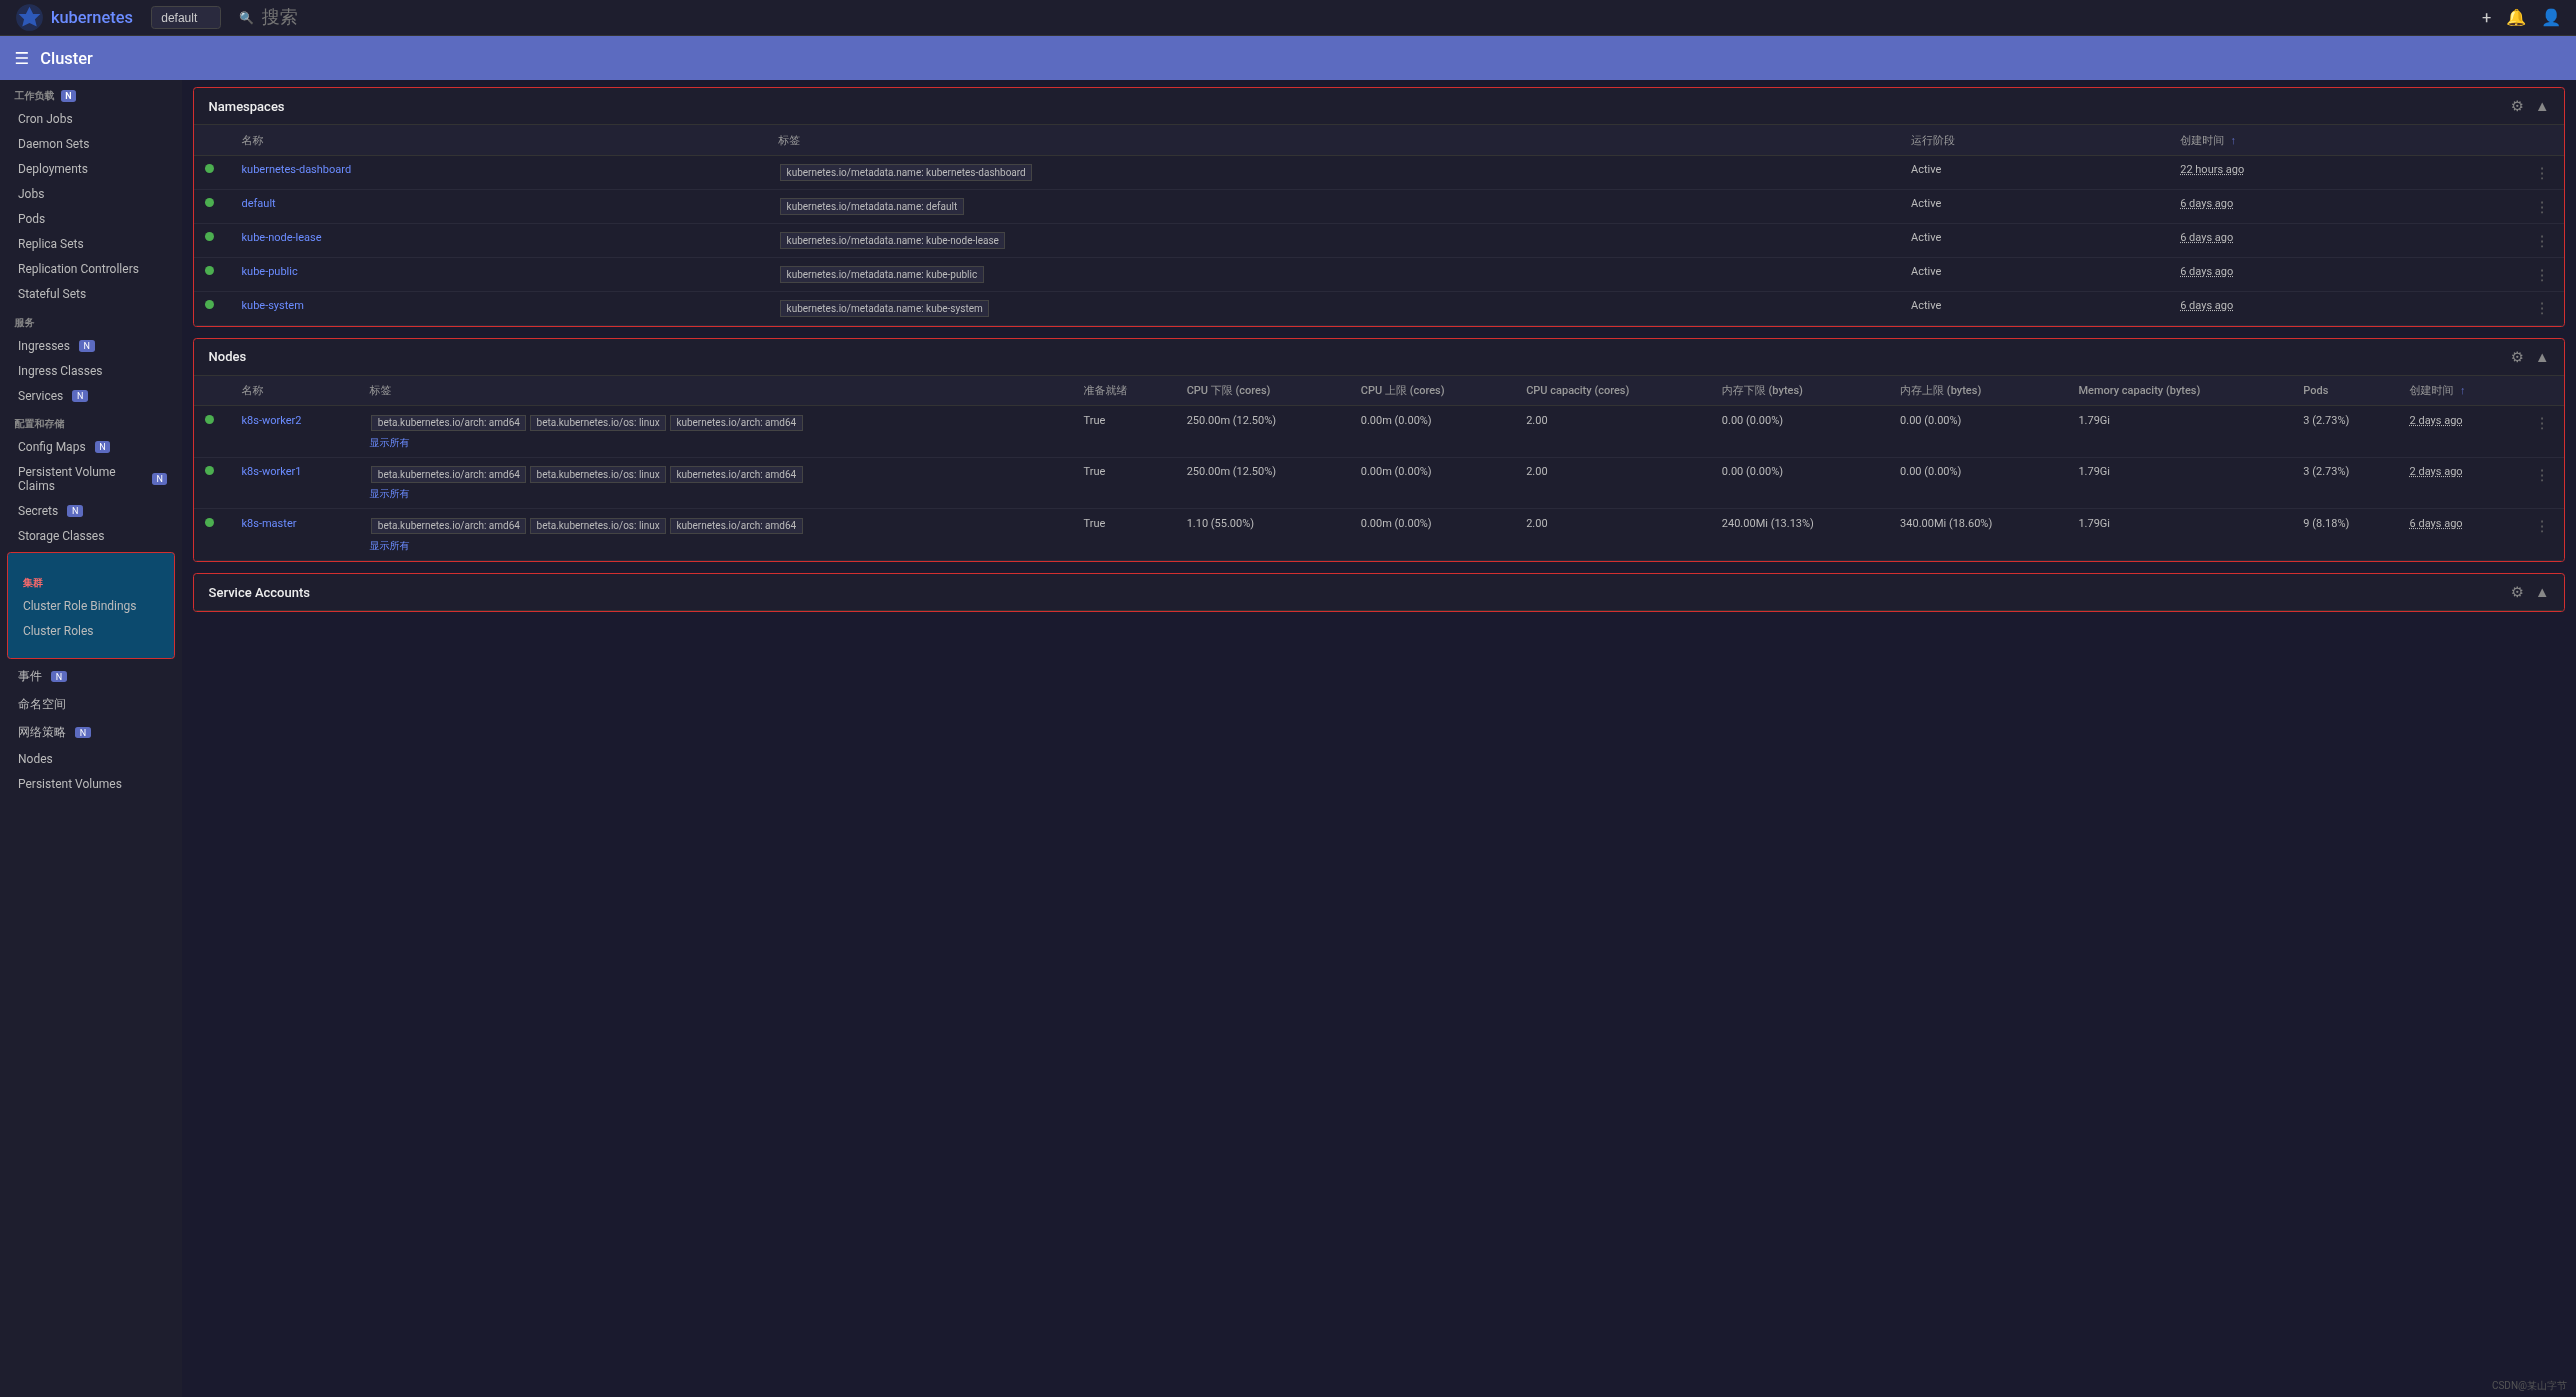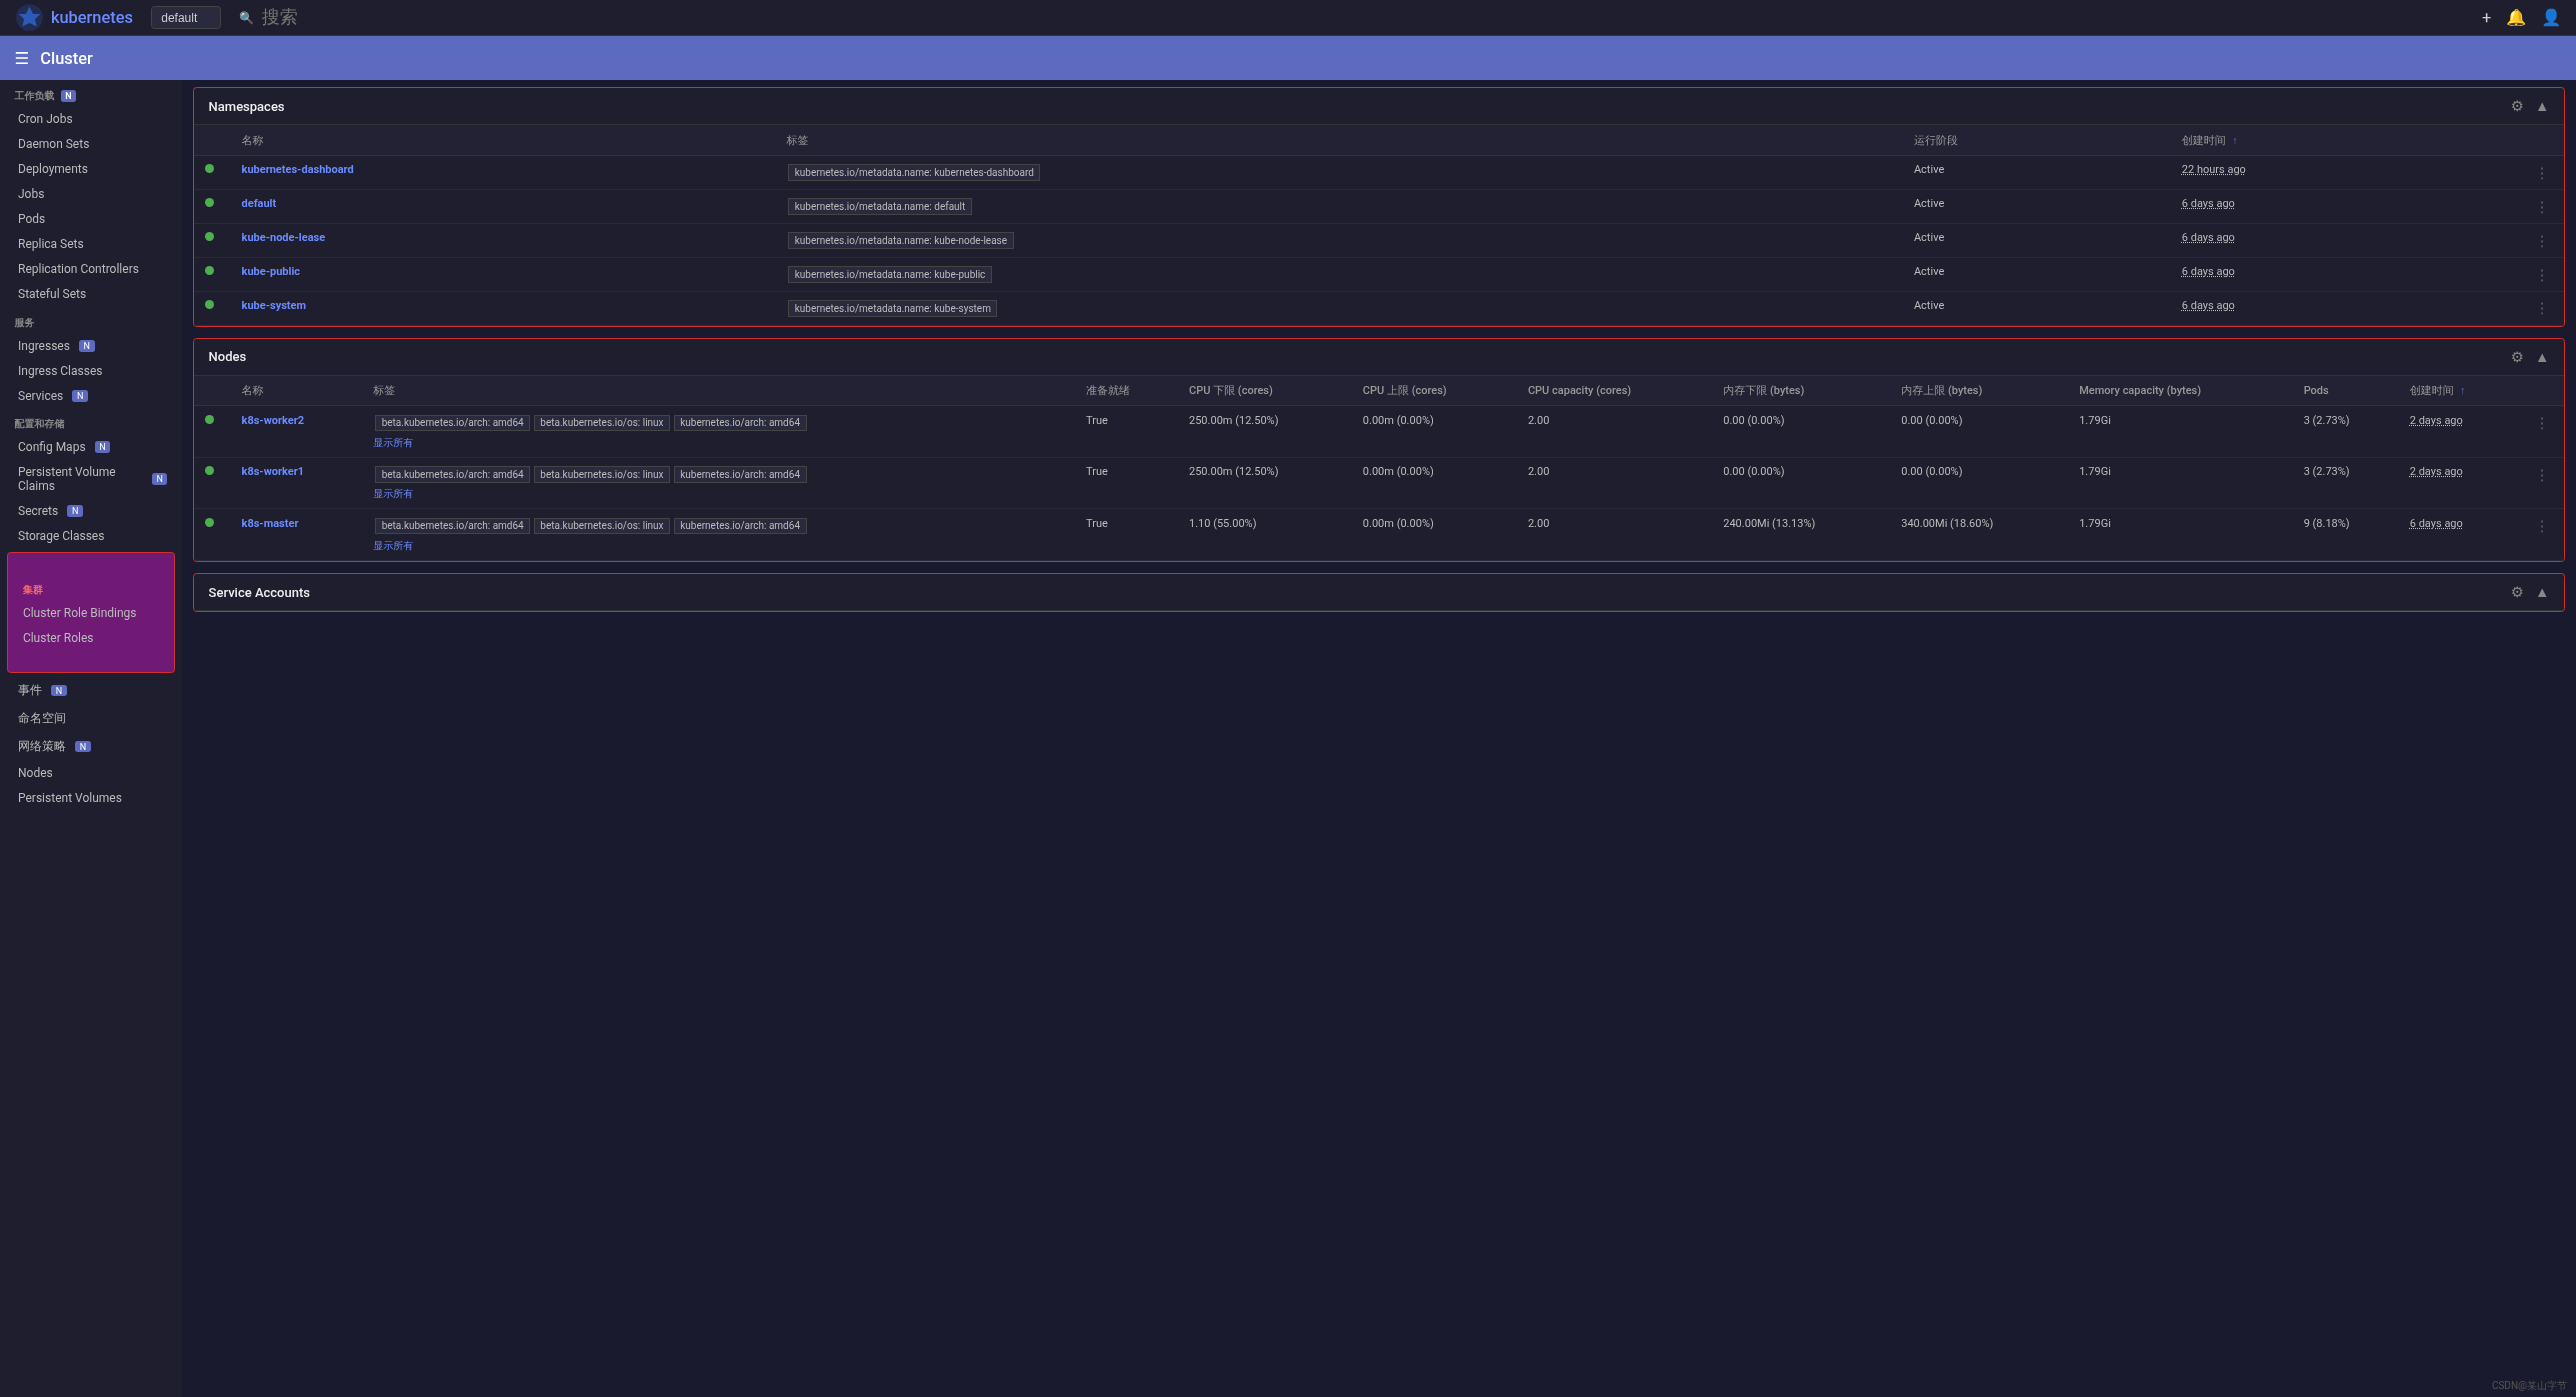--- a/index.html
+++ b/index.html
@@ -136,25 +136,25 @@
     }
     .sidebar-badge {
       background: #5c6bc0;
       color: white;
       font-size: 9px;
       padding: 0.9px 4.6px;
       border-radius: 2.7px;
       margin-left: 3.6px;
     }
     .sidebar-section-highlight {
-      background: #701a75;
+      background: #0c4a6e;
       border: 0.9px solid #d32f2f;
       border-radius: 3.6px;
       margin: 3.6px 7.3px;
-      padding: 21px 0;
+      padding: 14px 0;
     }
     .sidebar-section-highlight .sidebar-section-title {
       color: #ff6b6b;
     }
     .sidebar-section-highlight .sidebar-item {
       padding-left: 14.6px;
     }
 
     
     .main-content {
@@ -210,21 +210,21 @@
       white-space: nowrap;
     }
     .data-table th .sort-icon { color: #5c6bc0; margin-left: 3.6px; }
     .data-table td {
       padding: 7.3px 11px;
       border-bottom: 0.9px solid #2a2a3a;
       color: #bbb;
       font-size: 11px;
       vertical-align: top;
     }
-    .data-table td.name-cell { color: #6b8cff; cursor: pointer; font-weight: bold; }
+    .data-table td.name-cell { color: #6b8cff; cursor: pointer; }
 
     .status-dot {
       width: 9px;
       height: 9px;
       border-radius: 50%;
       display: inline-block;
       margin-right: 5.5px;
     }
     .status-active { background: #4caf50; }
 

